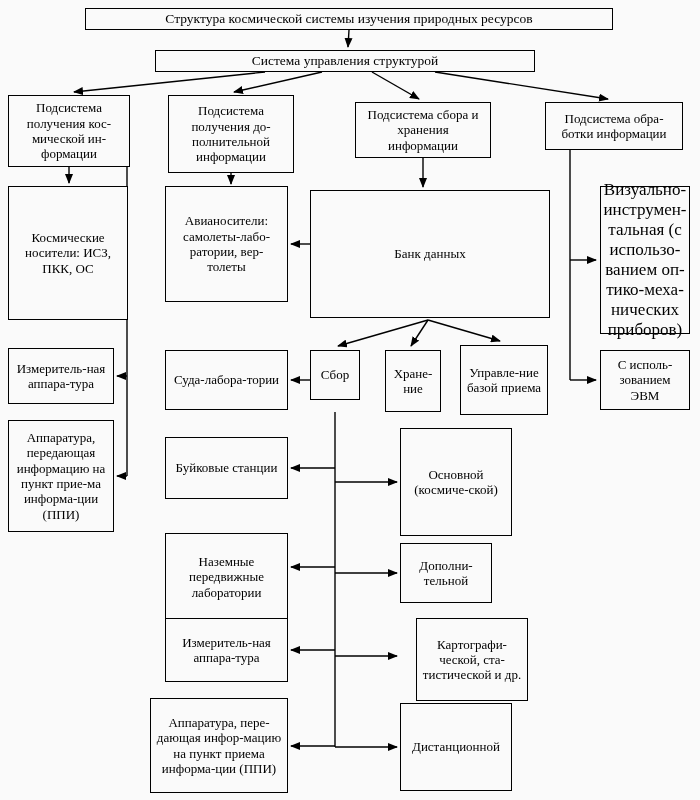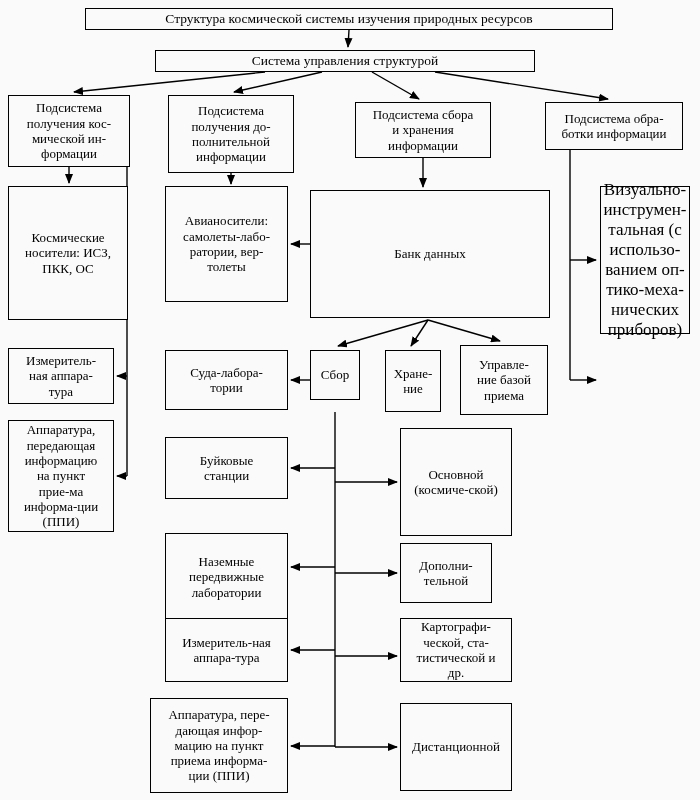--- a/index.html
+++ b/index.html
@@ -9,21 +9,21 @@
   .box {
     position: absolute;
     border: 1.5px solid #000;
     background: #fafafa;
     display: flex;
     align-items: center;
     justify-content: center;
     text-align: center;
     font-size: 13px;
     line-height: 1.18;
-    padding: 2px 12px;
+    padding: 2px 5px;
   }
   .box.banner { font-size: 13.5px; }
   .box.small { font-size: 17px; }
   svg.wires { position: absolute; left: 0; top: 0; z-index: 0; }
   .box { z-index: 1; }
 </style>
 </head>
 <body>
 
 <div class="canvas">
@@ -91,18 +91,19 @@
   <div class="box" style="left:165px; top:533px; width:123px; height:88px">Наземные передвижные лаборатории</div>
   <div class="box" style="left:165px; top:618px; width:123px; height:64px">Измеритель-ная аппара-тура</div>
   <div class="box" style="left:150px; top:698px; width:138px; height:95px">Аппаратура, пере-дающая инфор-мацию на пункт приема информа-ции (ППИ)</div>
 
   <div class="box" style="left:310px; top:190px; width:240px; height:128px">Банк данных</div>
   <div class="box" style="left:310px; top:350px; width:50px; height:50px">Сбор</div>
   <div class="box" style="left:385px; top:350px; width:56px; height:62px">Хране-ние</div>
   <div class="box" style="left:460px; top:345px; width:88px; height:70px">Управле-ние базой приема</div>
   <div class="box" style="left:400px; top:428px; width:112px; height:108px">Основной (космиче-ской)</div>
   <div class="box" style="left:400px; top:543px; width:92px; height:60px">Дополни-тельной</div>
-  <div class="box" style="left:400px; top:618px; width:112px; height:64px">Картографи-ческой, ста-тистической и др.</div>
+  <div class="box" style="left:416px; top:618px; width:112px; height:83px">Картографи-ческой, ста-тистической и др.</div>
   <div class="box" style="left:400px; top:703px; width:112px; height:88px">Дистанционной</div>
 
   <div class="box small" style="left:600px; top:186px; width:90px; height:148px">Визуально-инструмен-тальная (с использо-ванием оп-тико-меха-нических приборов)</div>
+  <div class="box" style="left:600px; top:350px; width:90px; height:60px">С исполь-зованием ЭВМ</div>
 
 </div>
 
 </body></html>

